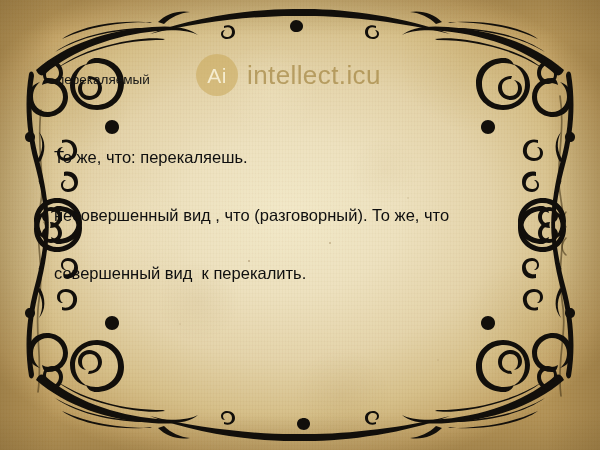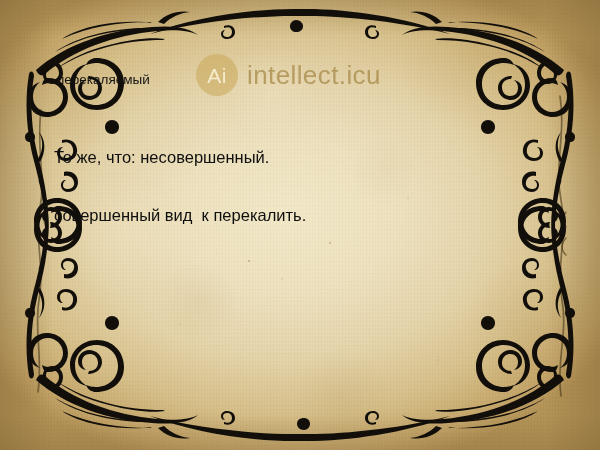--- a/index.html
+++ b/index.html
@@ -293,18 +293,19 @@
     </div>
     <div class="wm-words">
       <span class="wm-title">intellect.icu</span>
     </div>
   </div>
 
   <div class="content">
     <div class="headword">перекаляемый</div>
 
     <div class="defs">
-      <span class="ln">То же, что: несовершенный.</span>
+      <span class="ln">То же, что: перекаляешь.</span>
+      <span class="ln">несовершенный вид , что (разговорный). То же, что</span>
       <span class="ln">совершенный вид  к перекалить.</span>
     </div>
   </div>
 
 </div>
 
 </body></html>

